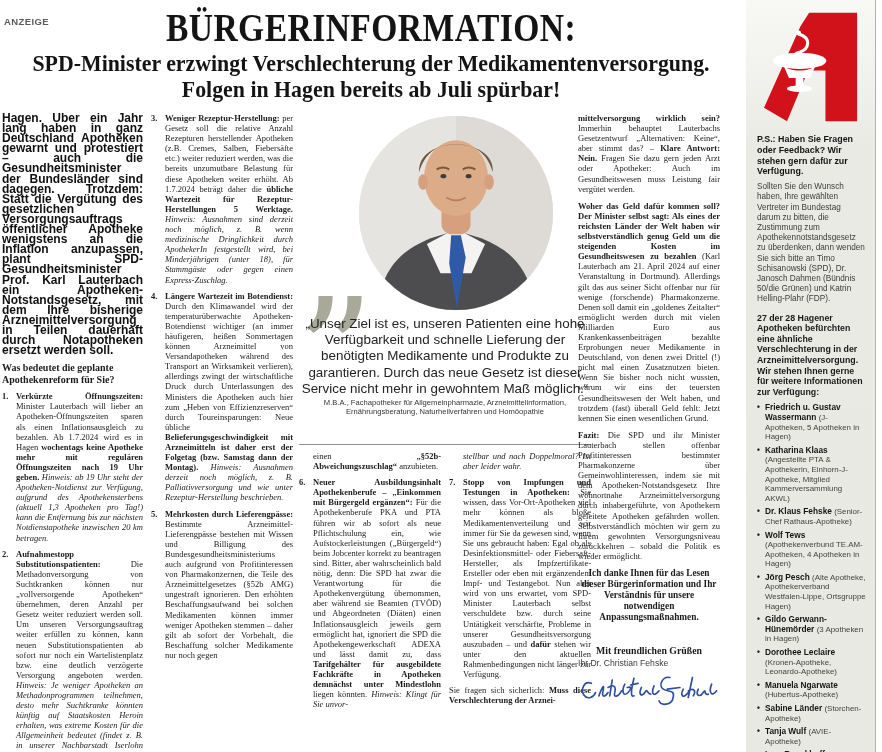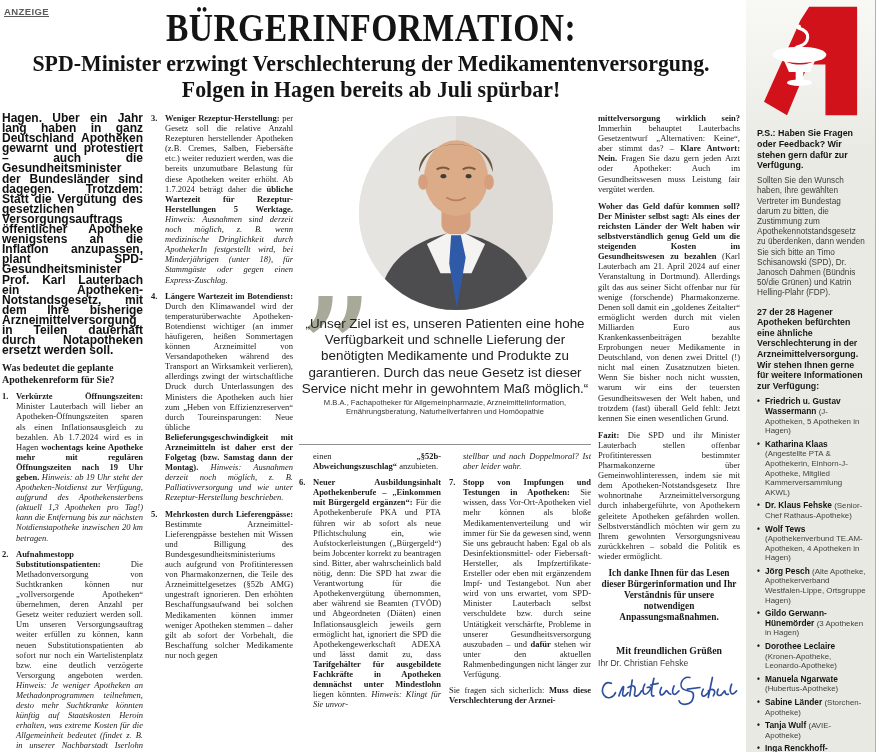--- a/index.html
+++ b/index.html
@@ -1,31 +1,31 @@
 <!DOCTYPE html>
 <html lang="de"><head>
 <meta charset="utf-8">
 <style>
   html,body{margin:0;padding:0;background:#fff;}
   .page{position:relative;width:882px;height:752px;background:#fff;overflow:hidden;
         font-family:"Liberation Serif",serif;color:#1b1b1b;}
-  .anzeige{position:absolute;left:4px;top:6px;font:700 9.5px "Liberation Sans",sans-serif;
-        color:#5a5a5a;letter-spacing:.4px;text-decoration:underline;}
+  .anzeige{position:absolute;left:4px;top:16px;font:700 9.5px "Liberation Sans",sans-serif;
+        color:#5a5a5a;letter-spacing:.4px;}
   .header{position:absolute;left:0;top:5px;width:742px;text-align:center;}
   .title{font-size:40px;font-weight:700;letter-spacing:.5px;color:#141414;line-height:46px;
         transform:scaleX(.84);transform-origin:50% 50%;}
   .sub{font-size:23px;font-weight:700;line-height:26px;white-space:nowrap;color:#141414;
         transform:scaleX(.95);transform-origin:50% 50%;}
   .col{position:absolute;top:113px;height:639px;overflow:hidden;font-size:8.5px;
         line-height:10.1px;text-align:justify;}
   .col1{left:2px;width:141px}
   .col2{left:151px;width:142px}
   .col3{left:299px;width:142px;top:451px;height:301px}
   .col4{left:449px;width:142px;top:451px;height:301px}
-  .col5{left:598px;width:142px}
+  .col5{left:578px;width:142px}
   .lead{font-family:"Liberation Sans",sans-serif;font-weight:700;font-size:12px;
         line-height:10.1px;margin:0 0 7px;color:#101010;}
   .qhead{font-size:10px;line-height:11.5px;font-weight:700;margin:0 0 6px;text-align:left;}
   .item{display:flex;margin:0 0 6px;}
   .num{flex:0 0 14px;font-weight:700;}
   .itext{flex:1;}
   .cont{margin:0 0 6px 14px;}
   .para{margin:0 0 7px;}
   .sg-b{font-weight:700}
   .sg-i{font-style:italic}
@@ -40,21 +40,21 @@
   .qname{position:relative;z-index:1;margin-top:7px;font:700 8.8px/10px "Liberation Sans",sans-serif;color:#141414;}
   .qdesc{position:relative;z-index:1;font:400 7.6px/9.2px "Liberation Sans",sans-serif;color:#333;margin-top:1px;}
   .midrule{position:absolute;left:299px;top:444px;width:292px;border-top:1px solid #90908c;}
   .thanks{font-weight:700;text-align:center;font-size:9.3px;line-height:11px;margin:2px 0 22px;}
   .regards{font-weight:700;text-align:center;font-size:9.8px;line-height:11px;margin:0 0 2px;}
   .signedby{font-family:"Liberation Sans",sans-serif;font-size:8.6px;
         color:#3a3a3a;margin:0 0 2px;}
   .sig{display:flex;justify-content:center;}
   .sig svg{width:152px;height:40px;}
   .sidebar{position:absolute;left:746px;top:0;width:130px;height:752px;box-sizing:border-box;
-        padding:6px 9px 0 11px;background:linear-gradient(180deg,#f8f8f5,#eaeae5 20%,#e9e9e4);
+        padding:12px 9px 0 11px;background:linear-gradient(180deg,#f8f8f5,#eaeae5 20%,#e9e9e4);
         border-right:1px solid #b3b3ae;font-family:"Liberation Sans",sans-serif;color:#2e2e2c;}
   .logo{width:96px;margin:0 auto 10px;}
   .logo svg{display:block;width:96px;height:112px;}
   .ps-head{font-weight:700;font-size:8.9px;line-height:10.8px;color:#141414;margin:0 0 5px;}
   .ps-text{font-size:8.2px;line-height:10.2px;margin:0 0 8px;color:#3b3b39;}
   .info-head{font-weight:700;font-size:8.8px;line-height:10.6px;color:#1a1a1a;margin:0 0 6px;}
   .contact{position:relative;padding-left:8px;margin:0 0 4px;font-size:8.3px;line-height:9.6px;}
   .cbullet{position:absolute;left:0;top:0;font-weight:700;color:#141414;}
   .cname{font-weight:700;color:#141414;}
   .cdesc{font-size:7.9px;color:#3f3f3d;}

